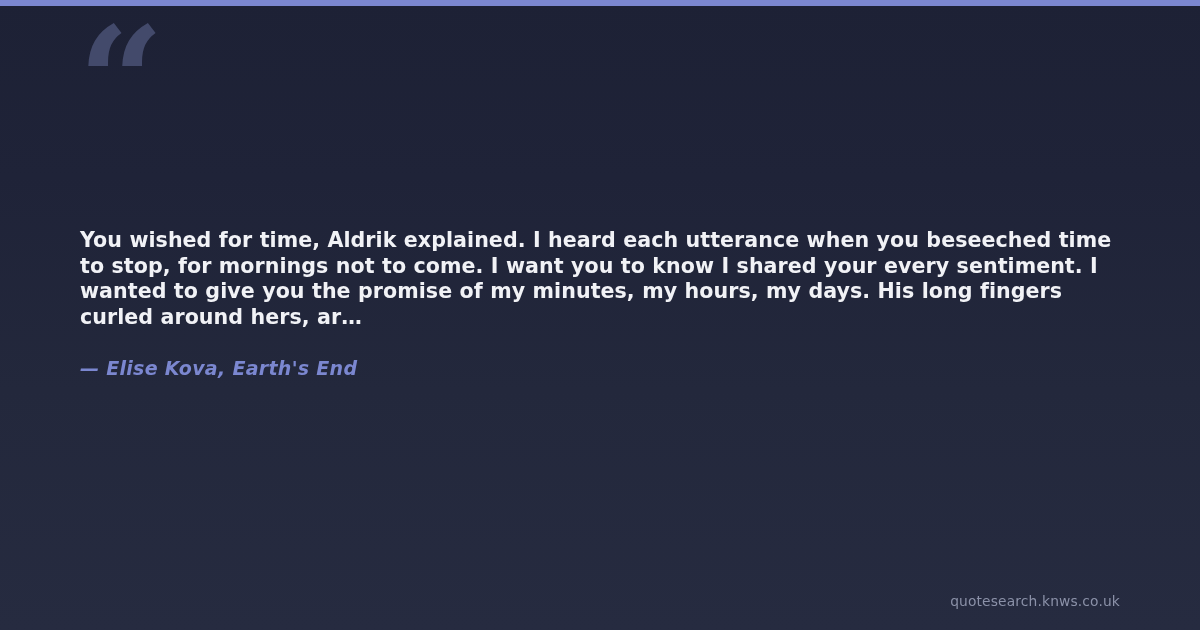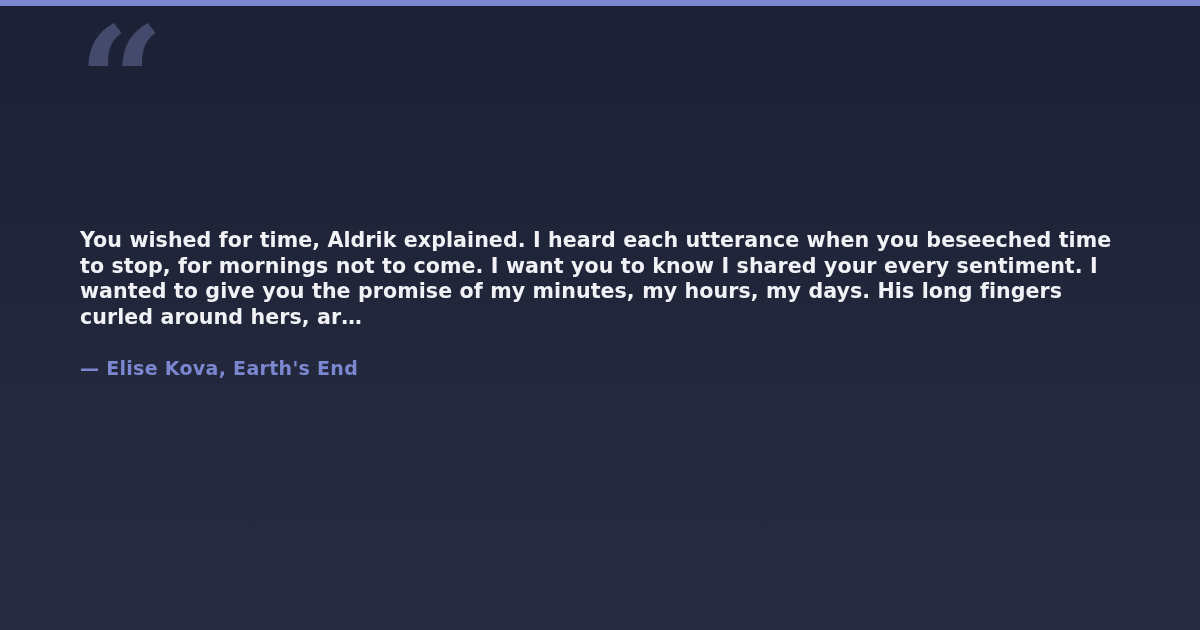--- a/index.html
+++ b/index.html
@@ -69,20 +69,21 @@
   .attribution {
     position: absolute;
     left: 80px;
     top: 355px;
     font-size: 19px;
     line-height: 26px;
     font-weight: 700;
     color: #7b87d0;
     letter-spacing: 0.3px;
     white-space: nowrap;
+    font-style: italic;
   }
 
   
   .footer-source {
     position: absolute;
     right: 80px;
     bottom: 20px;
     font-size: 13.8px;
     line-height: 18px;
     color: #8b91a8;
@@ -97,14 +98,15 @@
 <div class="card">
 
   <div class="accent-bar"></div>
 
   <div class="quote-mark">“</div>
 
   <div class="quote-body">You wished for time, Aldrik explained. I heard each utterance when you beseeched time to stop, for mornings not to come. I want you to know I shared your every sentiment. I wanted to give you the promise of my minutes, my hours, my days. His long fingers curled around hers, ar…</div>
 
   <div class="attribution">— Elise Kova, Earth's End</div>
 
+  <div class="footer-source">quotesearch.knws.co.uk</div>
 
 </div>
 
 </body></html>

